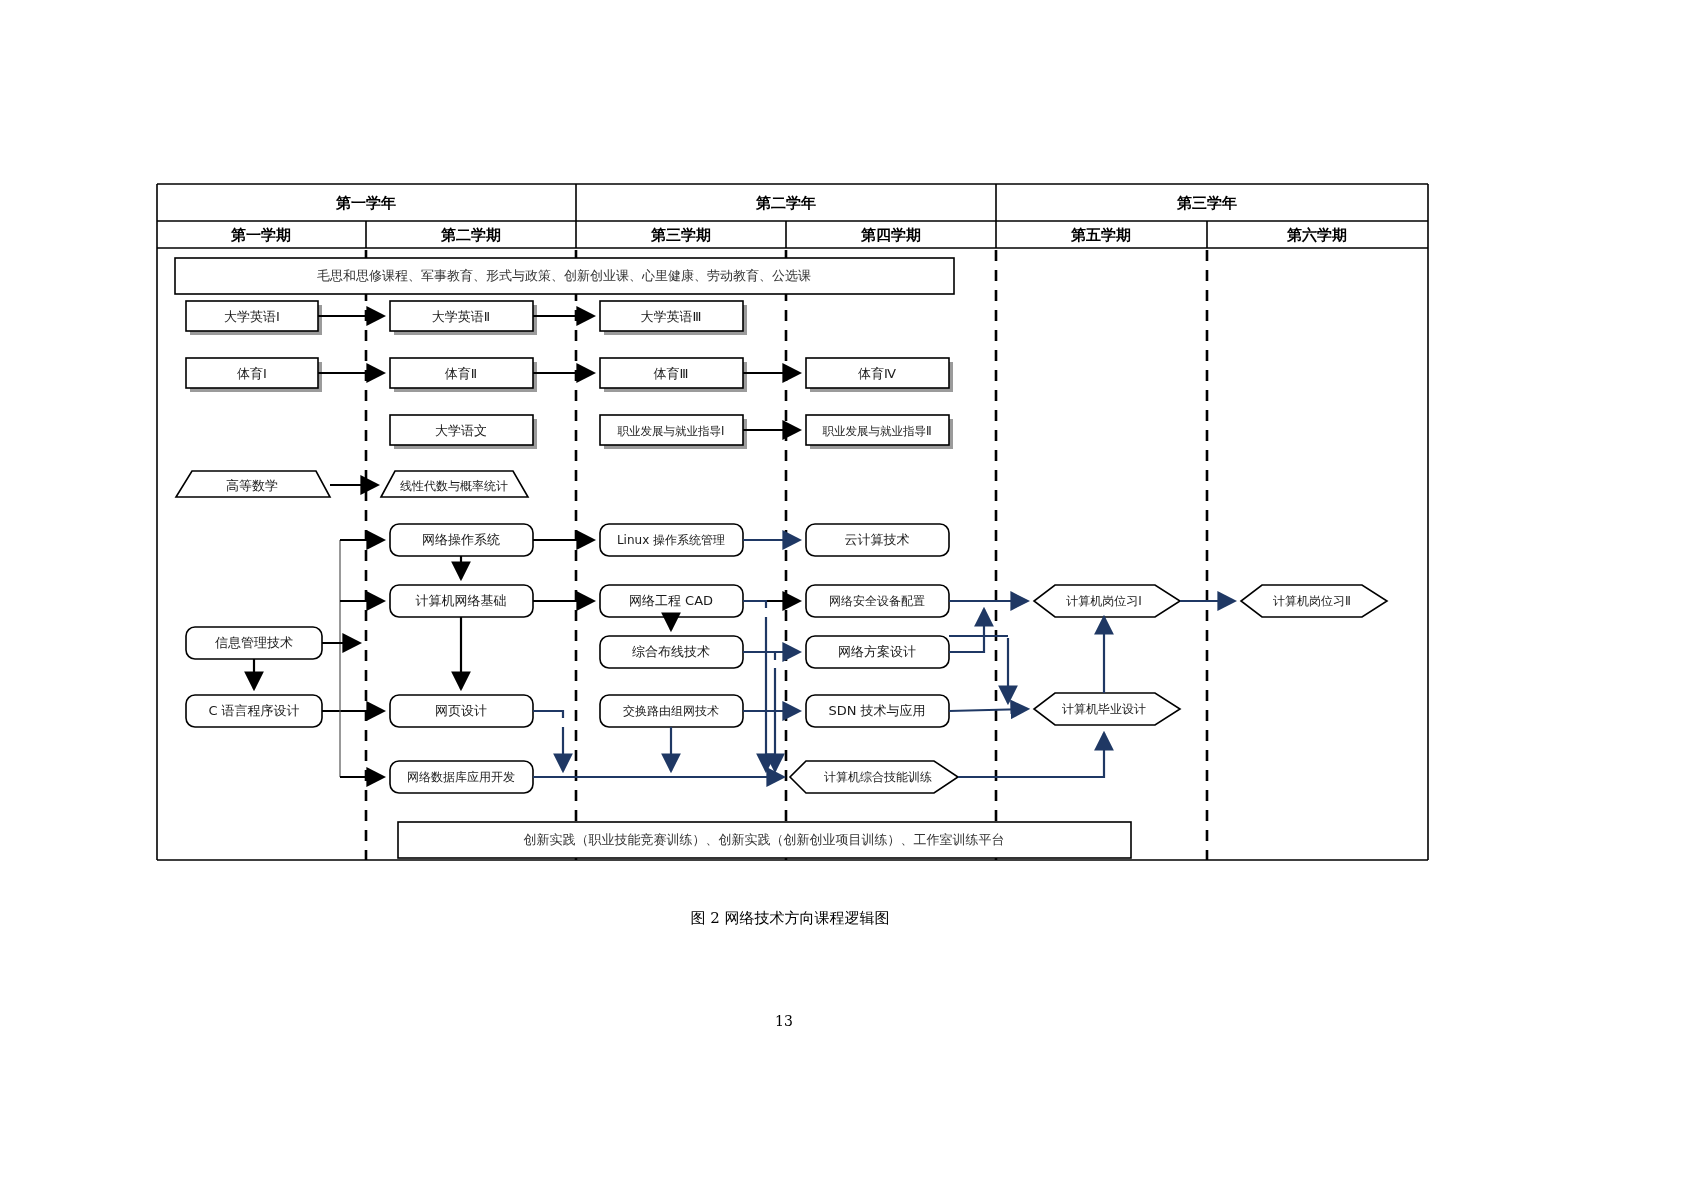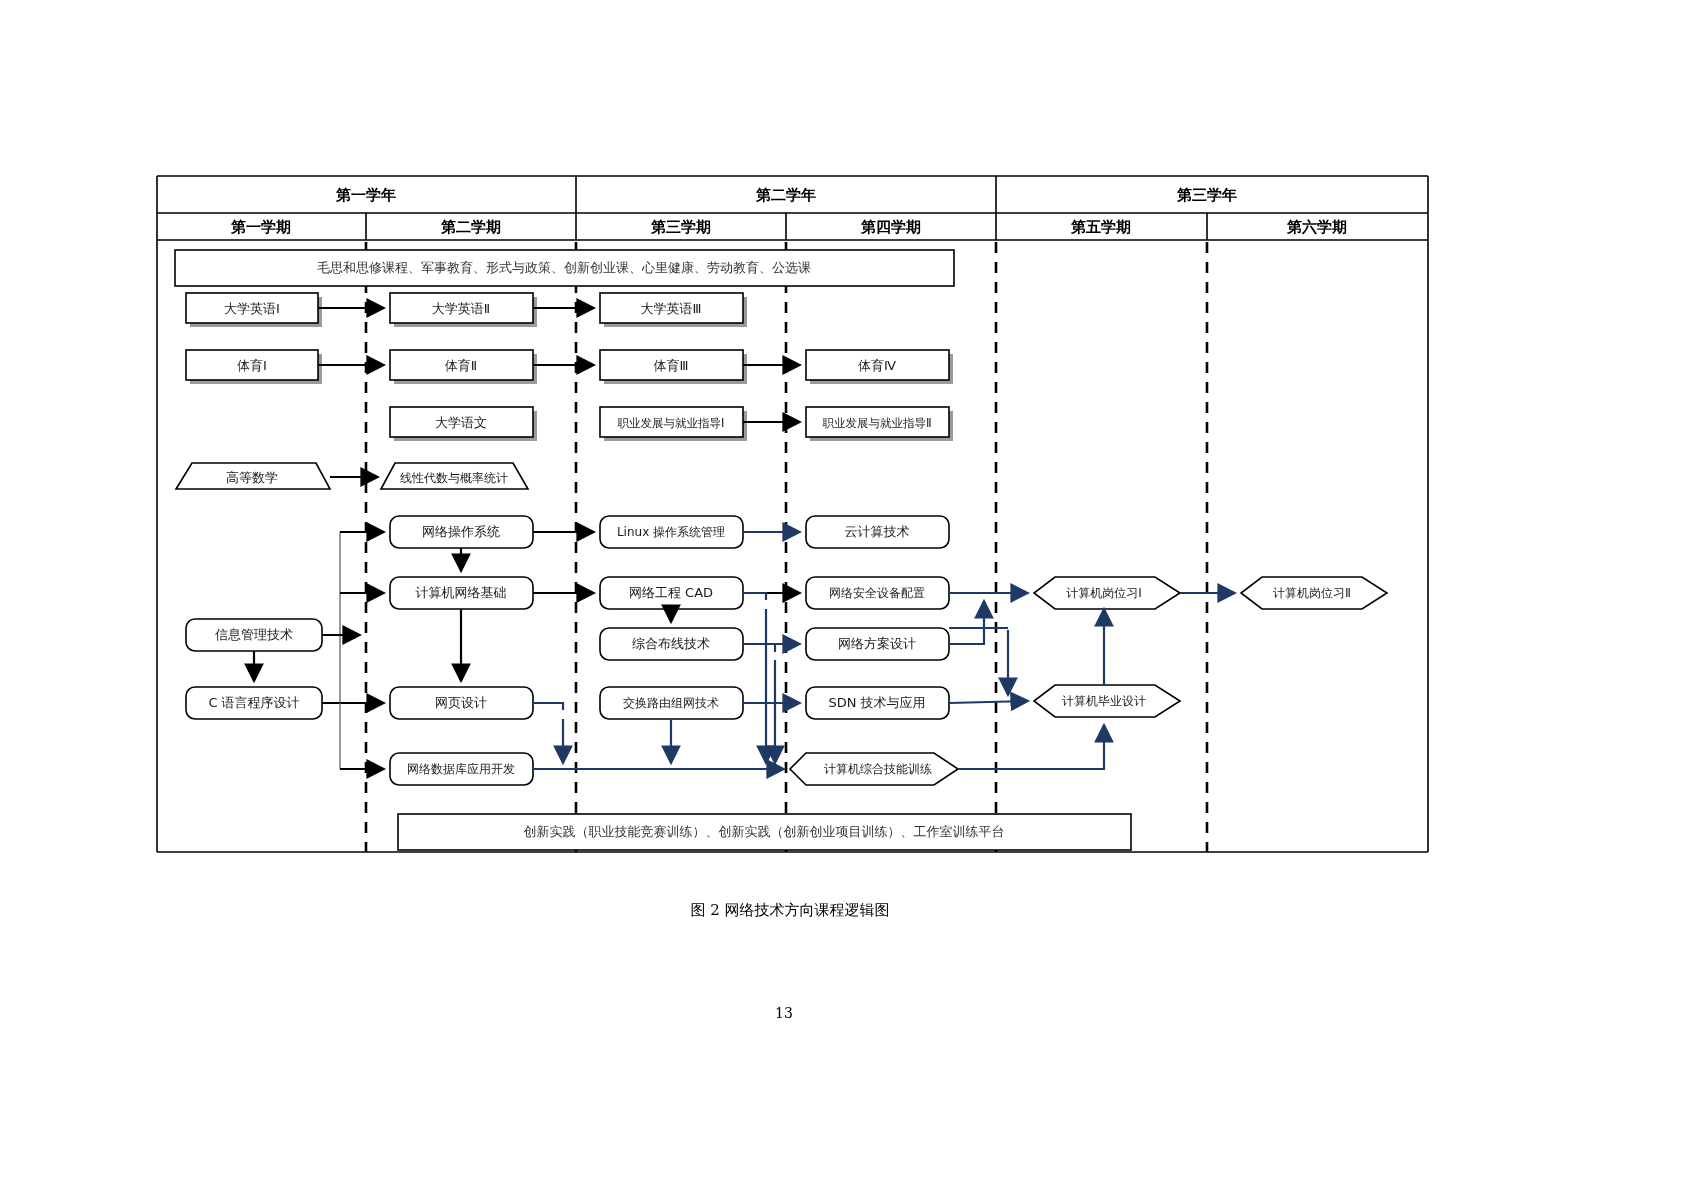--- a/index.html
+++ b/index.html
@@ -1,17 +1,17 @@
 <!DOCTYPE html>
 <html><head>
 <meta charset="utf-8">
 <style>
   html,body{margin:0;padding:0;background:#fff;}
   body{width:1684px;height:1191px;font-family:"DejaVu Sans","Liberation Sans",sans-serif;color:#000;position:relative;overflow:hidden;}
-  #page{position:absolute;left:0;top:0;width:1684px;height:1068px;}
+  #page{position:absolute;left:0;top:8px;width:1684px;height:1068px;}
   svg#diagram{position:absolute;left:0;top:0;width:1684px;height:1191px;}
   .nodetext{font-size:13px;fill:#1a1a1a;text-anchor:middle;dominant-baseline:middle;font-family:"DejaVu Sans","Liberation Sans",sans-serif;}
   .hdrtext{font-size:15px;fill:#000;text-anchor:middle;dominant-baseline:middle;font-weight:bold;font-family:"DejaVu Sans","Liberation Sans",sans-serif;}
   .bannertext{font-size:13px;fill:#333;text-anchor:middle;dominant-baseline:middle;font-family:"DejaVu Sans","Liberation Sans",sans-serif;}
   .captiontext{font-size:15px;fill:#000;text-anchor:middle;font-family:"DejaVu Serif","Liberation Serif",serif;}
   .pagenumtext{font-size:14px;fill:#000;text-anchor:middle;font-family:"DejaVu Serif","Liberation Serif",serif;}
   .box{fill:#ffffff;stroke:#000000;stroke-width:1.6;}
   .box-sh{fill:#8a8a8a;stroke:none;opacity:.85;}
   .rule{stroke:#000;stroke-width:1.6;fill:none;}
   .divider{stroke:#000;stroke-width:2.6;stroke-dasharray:11 9;fill:none;}

